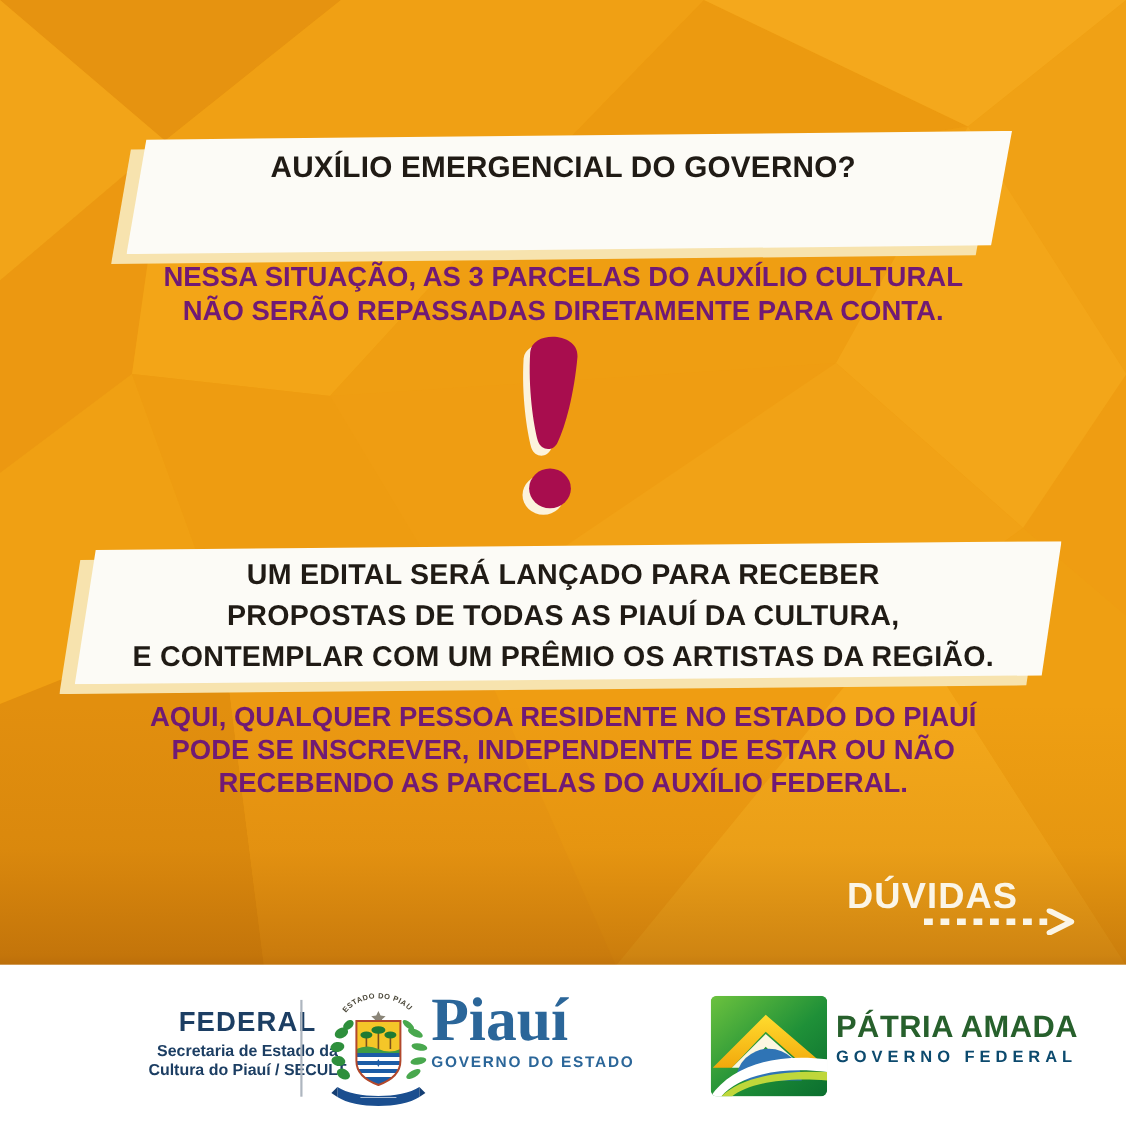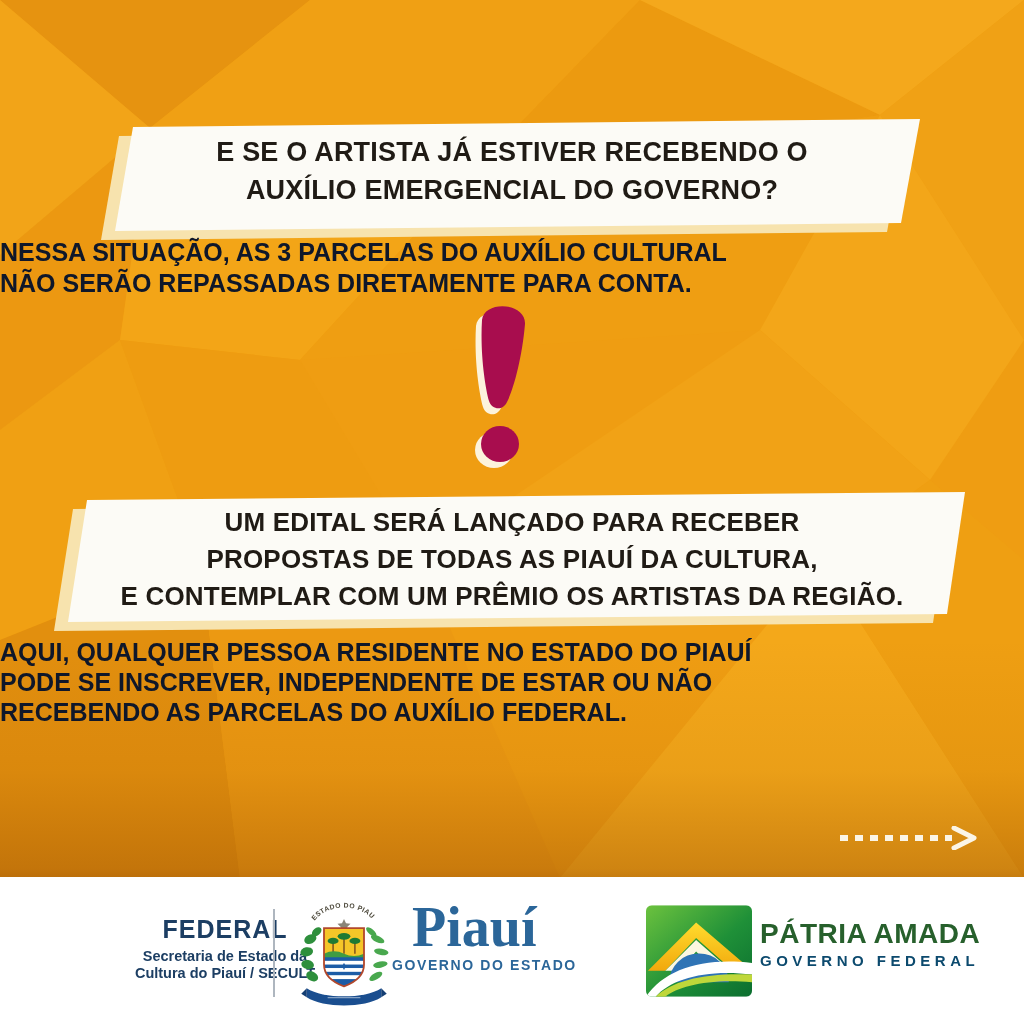--- a/index.html
+++ b/index.html
@@ -25,22 +25,22 @@
   .banner2 .b-shadow { clip-path:polygon(23px 31px, 901px 23px, 883px 145px, 4px 153px); }
 
   .headline {
     position:absolute; left:0; right:0; z-index:3; text-align:center;
     color:#201B15; font-weight:bold; letter-spacing:0.2px;
   }
   .headline1 { top:133px; font-size:27px; line-height:38px; }
   .headline2 { top:504px; font-size:26px; line-height:37px; }
 
   .rednote {
-    position:absolute; left:0; right:0; z-index:3; text-align:left;
-    color:#0f172a; font-weight:bold;
+    position:absolute; left:0; right:0; z-index:3; text-align:center;
+    color:#701a75; font-weight:bold;
   }
   .rednote1 { top:237px; font-size:25px; line-height:31px; }
   .rednote2 { top:637px; font-size:25px; line-height:30px; }
 
   .exclaim { position:absolute; left:448px; top:298px; z-index:2; }
 
   .duvidas {
     position:absolute; left:770px; top:795px; width:150px; z-index:3;
     text-align:center; color:#FBF5E6; font-weight:bold; font-size:33px; letter-spacing:1px;
   }
@@ -49,21 +49,21 @@
   .footer {
     position:absolute; left:0; top:877px; width:1024px; height:147px; z-index:4;
     background:#FFFFFF;
   }
   .secult { position:absolute; left:100px; top:38px; width:250px; text-align:center; color:#1C3E63; }
   .secult-title { font-size:25px; font-weight:bold; letter-spacing:1px; }
   .secult-sub { margin-top:4px; font-size:14.5px; font-weight:bold; line-height:17px; }
   .footer-divider { position:absolute; left:273px; top:32px; width:2px; height:88px; background:#AEB6BF; }
   .crest-svg { position:absolute; left:294px; top:6px; }
   .piaui-block { position:absolute; left:392px; top:22px; color:#2B6699; }
-  .piaui-word { font-family:"Liberation Serif", serif; font-weight:bold; font-size:56px; line-height:56px;margin-left:20px; }
+  .piaui-word { font-family:"Liberation Serif", serif; font-weight:bold; font-size:56px; line-height:56px; }
   .piaui-tag { font-size:14px; font-weight:bold; letter-spacing:1.6px; margin-top:2px;text-align:right; }
   .flag-svg { position:absolute; left:646px; top:28px; }
   .federal-text { position:absolute; left:760px; top:42px; width:230px; }
   .federal-motto1 { color:#27602C; font-weight:bold; font-size:28px; letter-spacing:0.5px; line-height:30px; }
   .federal-motto2 { color:#27602C; font-weight:bold; font-size:49px; letter-spacing:2px; line-height:46px; }
   .federal-tag { color:#0c4a6e; font-weight:bold; font-size:15px; letter-spacing:4.5px; margin-top:3px; }
 </style>
 </head>
 <body>
 
@@ -89,21 +89,20 @@
     <polygon points="560,878 820,560 1024,878" fill="#F4A81A"></polygon>
     <polygon points="820,560 930,480 1024,560 1024,878" fill="#EF9F12"></polygon>
   </svg>
   <div class="vignette"></div>
 
   <div class="banner banner1">
     <div class="b-shadow"></div>
     <div class="b-face"></div>
   </div>
   <div class="headline headline1">
-    <div>E SE O ARTISTA JÁ ESTIVER RECEBENDO O</div>
     <div>AUXÍLIO EMERGENCIAL DO GOVERNO?</div>
   </div>
 
   <div class="rednote rednote1">
     <div>NESSA SITUAÇÃO, AS 3 PARCELAS DO AUXÍLIO CULTURAL</div>
     <div>NÃO SERÃO REPASSADAS DIRETAMENTE PARA CONTA.</div>
   </div>
 
   <svg class="exclaim" width="110" height="175" viewBox="0 0 110 175">
     <g transform="translate(-6,6)" fill="#FCF3DC">
@@ -125,20 +124,21 @@
     <div>PROPOSTAS DE TODAS AS PIAUÍ DA CULTURA,</div>
     <div>E CONTEMPLAR COM UM PRÊMIO OS ARTISTAS DA REGIÃO.</div>
   </div>
 
   <div class="rednote rednote2">
     <div>AQUI, QUALQUER PESSOA RESIDENTE NO ESTADO DO PIAUÍ</div>
     <div>PODE SE INSCREVER, INDEPENDENTE DE ESTAR OU NÃO</div>
     <div>RECEBENDO AS PARCELAS DO AUXÍLIO FEDERAL.</div>
   </div>
 
+  <div class="duvidas">DÚVIDAS</div>
   <svg class="arrow-svg" width="142" height="24" viewBox="0 0 142 24">
     <line x1="2" y1="12" x2="114" y2="12" stroke="#FBF5E6" stroke-width="6" stroke-dasharray="8 7"></line>
     <polyline points="116,2 136,12 116,22" fill="none" stroke="#FBF5E6" stroke-width="5" stroke-linecap="round" stroke-linejoin="round"></polyline>
   </svg>
 
   <div class="footer">
 
     <div class="secult">
       <div class="secult-title">FEDERAL</div>
       <div class="secult-sub">

